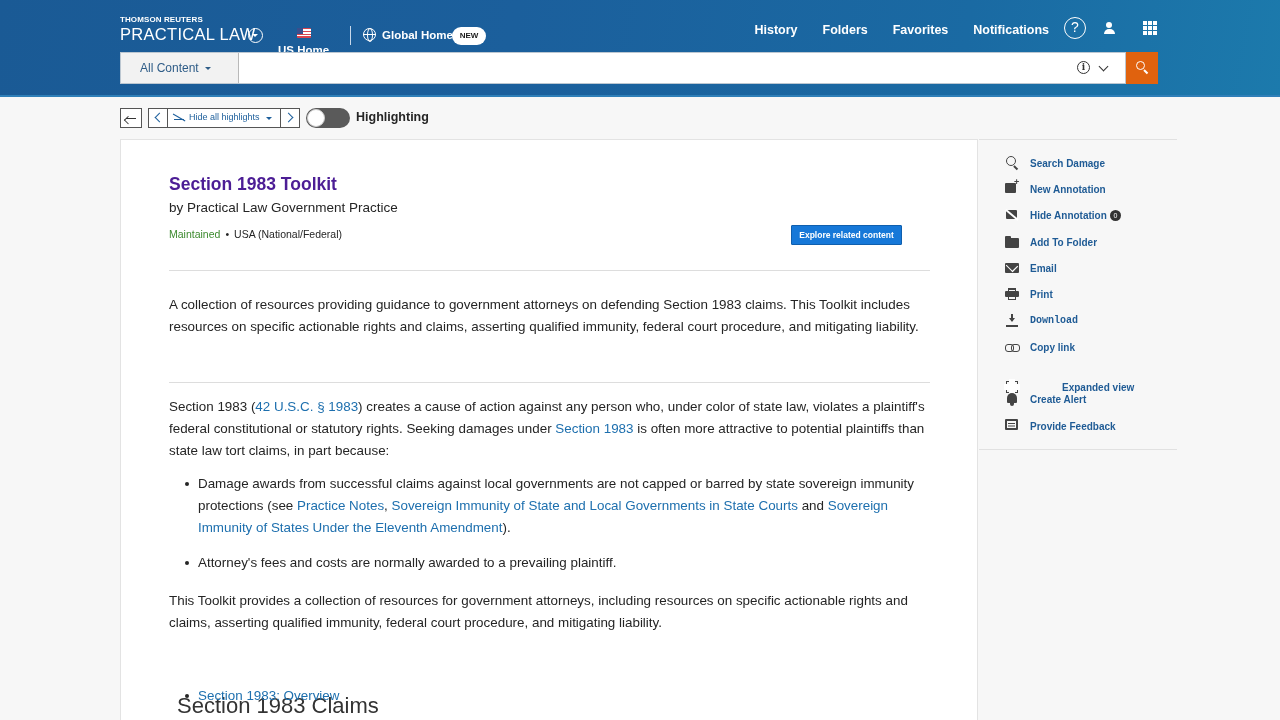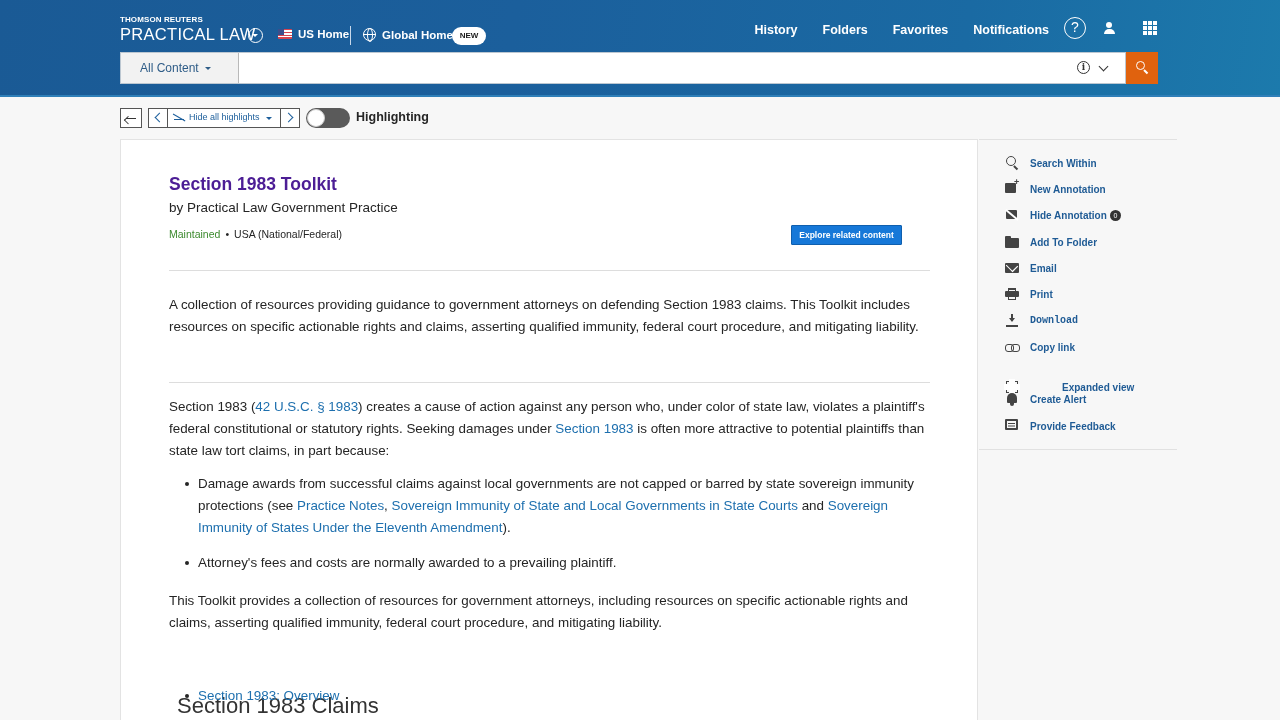--- a/index.html
+++ b/index.html
@@ -116,21 +116,21 @@
 </style>
 </head>
 <body>
 
 <div class="header">
   <div class="brand">
     <div class="brand-top">THOMSON REUTERS</div>
     <div class="brand-main">PRACTICAL LAW</div>
   </div>
   <div class="brand-toggle"></div>
-  <div class="nav-home" style="left:278px;">
+  <div class="nav-home" style="left:278px;flex-direction:column;">
     <span class="flag"></span>
     <span>US Home</span>
   </div>
   <div class="vsep"></div>
   <div class="nav-home" style="left:363px;">
     <span class="globe"></span>
     <span>Global Home</span>
   </div>
   <div class="new-badge">NEW</div>
 
@@ -209,21 +209,21 @@
   <div class="h2">Section 1983 Claims</div>
   <div class="li" style="top:545px;">
     <a>Section 1983: Overview</a>
   </div>
 </div>
 
 <div class="top-rule"></div>
 <div class="tools">
   <div class="tool" style="top:16px;">
     <span class="tool-icon i-search"></span>
-    <span class="tool-label">Search Within</span>
+    <span class="tool-label">Search Damage</span>
   </div>
   <div class="tool" style="top:42px;">
     <span class="tool-icon i-annot"></span>
     <span class="tool-label">New Annotation</span>
   </div>
   <div class="tool" style="top:68px;">
     <span class="tool-icon i-hide"></span>
     <span class="tool-label">Hide Annotation</span>
     <span class="badge0">0</span>
   </div>

